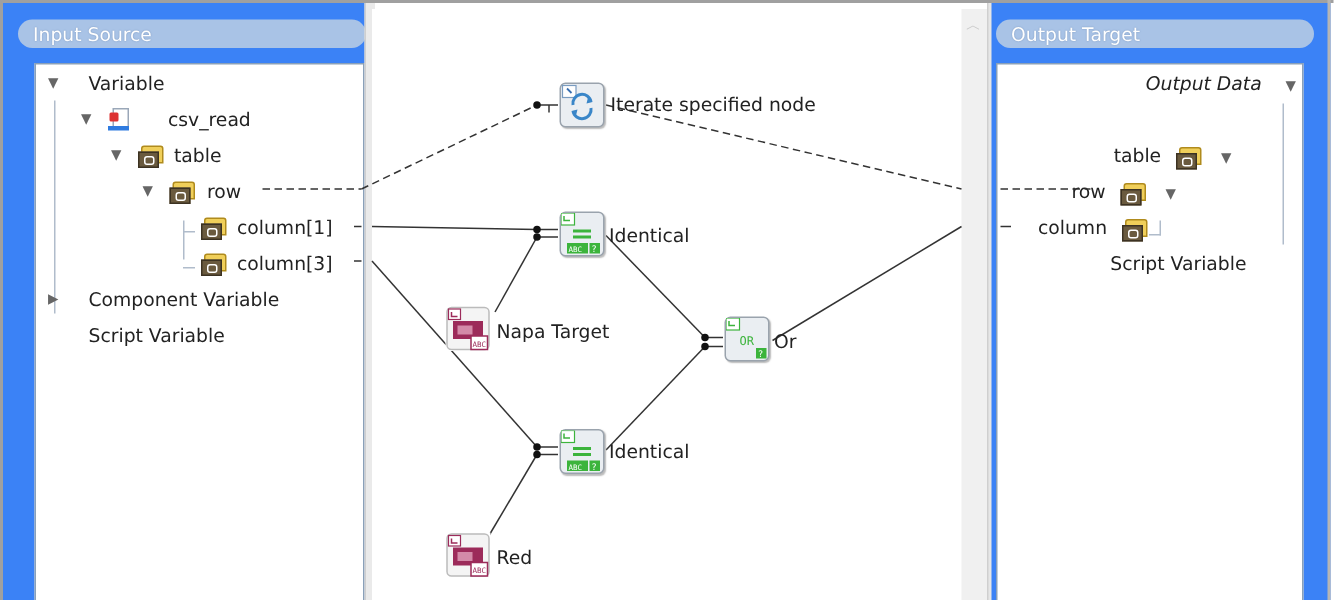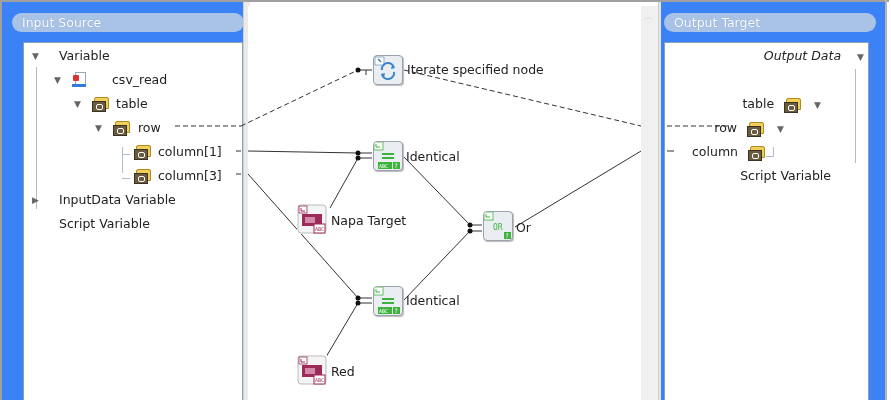--- a/index.html
+++ b/index.html
@@ -94,21 +94,21 @@
     </div>
     <div class="tnode" style="left:110px; top:125px;">
       <span class="ico-folder" style="position:absolute; left:0; top:1px;">
           <span class="back"></span>
           <span class="front"></span>
         </span>
       <span style="position:absolute; left:24px;">column[3]</span>
     </div>
     <div class="tnode" style="left:8px; top:149px;">
       <span class="tri" style="left:0; top:0;">▶</span>
-      <span style="position:absolute; left:27px;">InputData Variable</span>
+      <span style="position:absolute; left:27px;">Component Variable</span>
     </div>
     <div class="tnode" style="left:35px; top:173px;">
       <span>Script Variable</span>
     </div>
   </div>
 </div>
 
 <div class="splitter" style="left:243px;"></div>
 
 <div class="canvas"></div>

